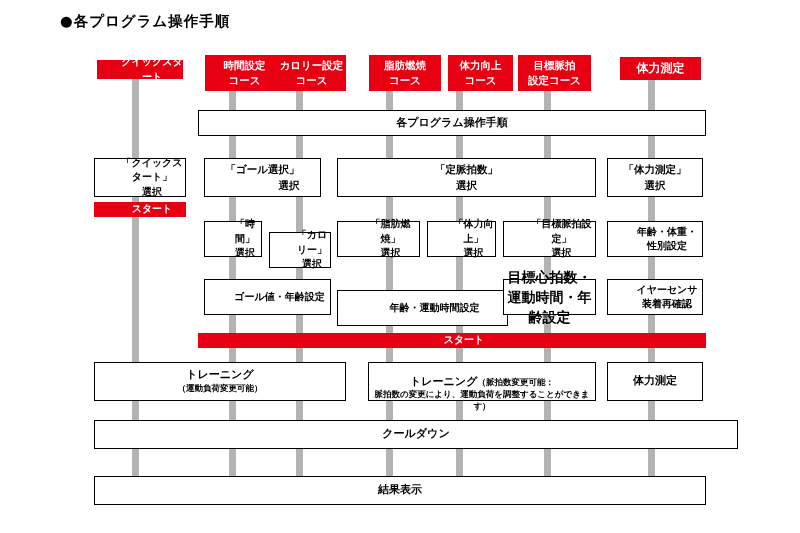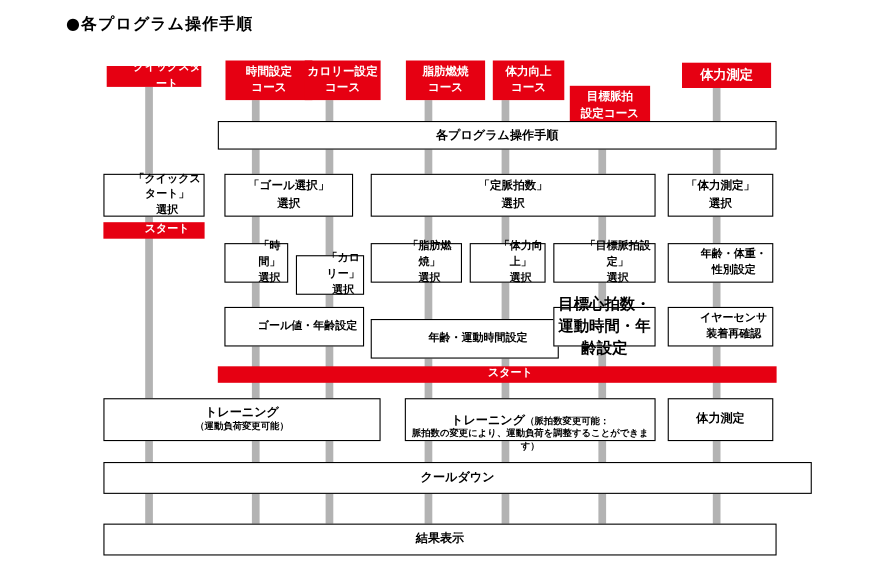--- a/index.html
+++ b/index.html
@@ -72,29 +72,29 @@
 
   <div class="box red t10" style="left:97px;  top:60px; width:86px; height:19px;">クイックスタート</div>
   <div class="box red t105" style="left:205px; top:55px; width:79px; height:36px;">時間設定
 コース</div>
   <div class="box red t105" style="left:277px; top:55px; width:69px; height:36px;">カロリー設定
 コース</div>
   <div class="box red t105" style="left:369px; top:55px; width:72px; height:36px;">脂肪燃焼
 コース</div>
   <div class="box red t105" style="left:448px; top:55px; width:65px; height:36px;">体力向上
 コース</div>
-  <div class="box red t105" style="left:518px; top:55px; width:73px; height:36px;margin-top:23px;">目標脈拍
+  <div class="box red t105" style="left:518px; top:55px; width:73px; height:36px;">目標脈拍
 設定コース</div>
   <div class="box red t12" style="left:620px; top:57px; width:81px; height:23px;">体力測定</div>
 
   <div class="box t11" style="left:198px; top:110px; width:508px; height:26px;">各プログラム操作手順</div>
 
   <div class="box t10" style="left:94px;  top:158px; width:92px;  height:39px;">「クイックスタート」
 選択</div>
-  <div class="box t105" style="left:204px; top:158px; width:117px; height:39px;">「ゴール選択」
+  <div class="box t105" style="left:204px; top:158px; width:117px; height:39px;text-align:right;">「ゴール選択」
 選択</div>
   <div class="box t105" style="left:337px; top:158px; width:259px; height:39px;">「定脈拍数」
 選択</div>
   <div class="box t105" style="left:607px; top:158px; width:96px;  height:39px;">「体力測定」
 選択</div>
 
   <div class="box red t10" style="left:94px; top:202px; width:92px; height:15px;">スタート</div>
 
   <div class="box t10" style="left:204px; top:221px; width:58px; height:36px;">「時間」
 選択</div>

